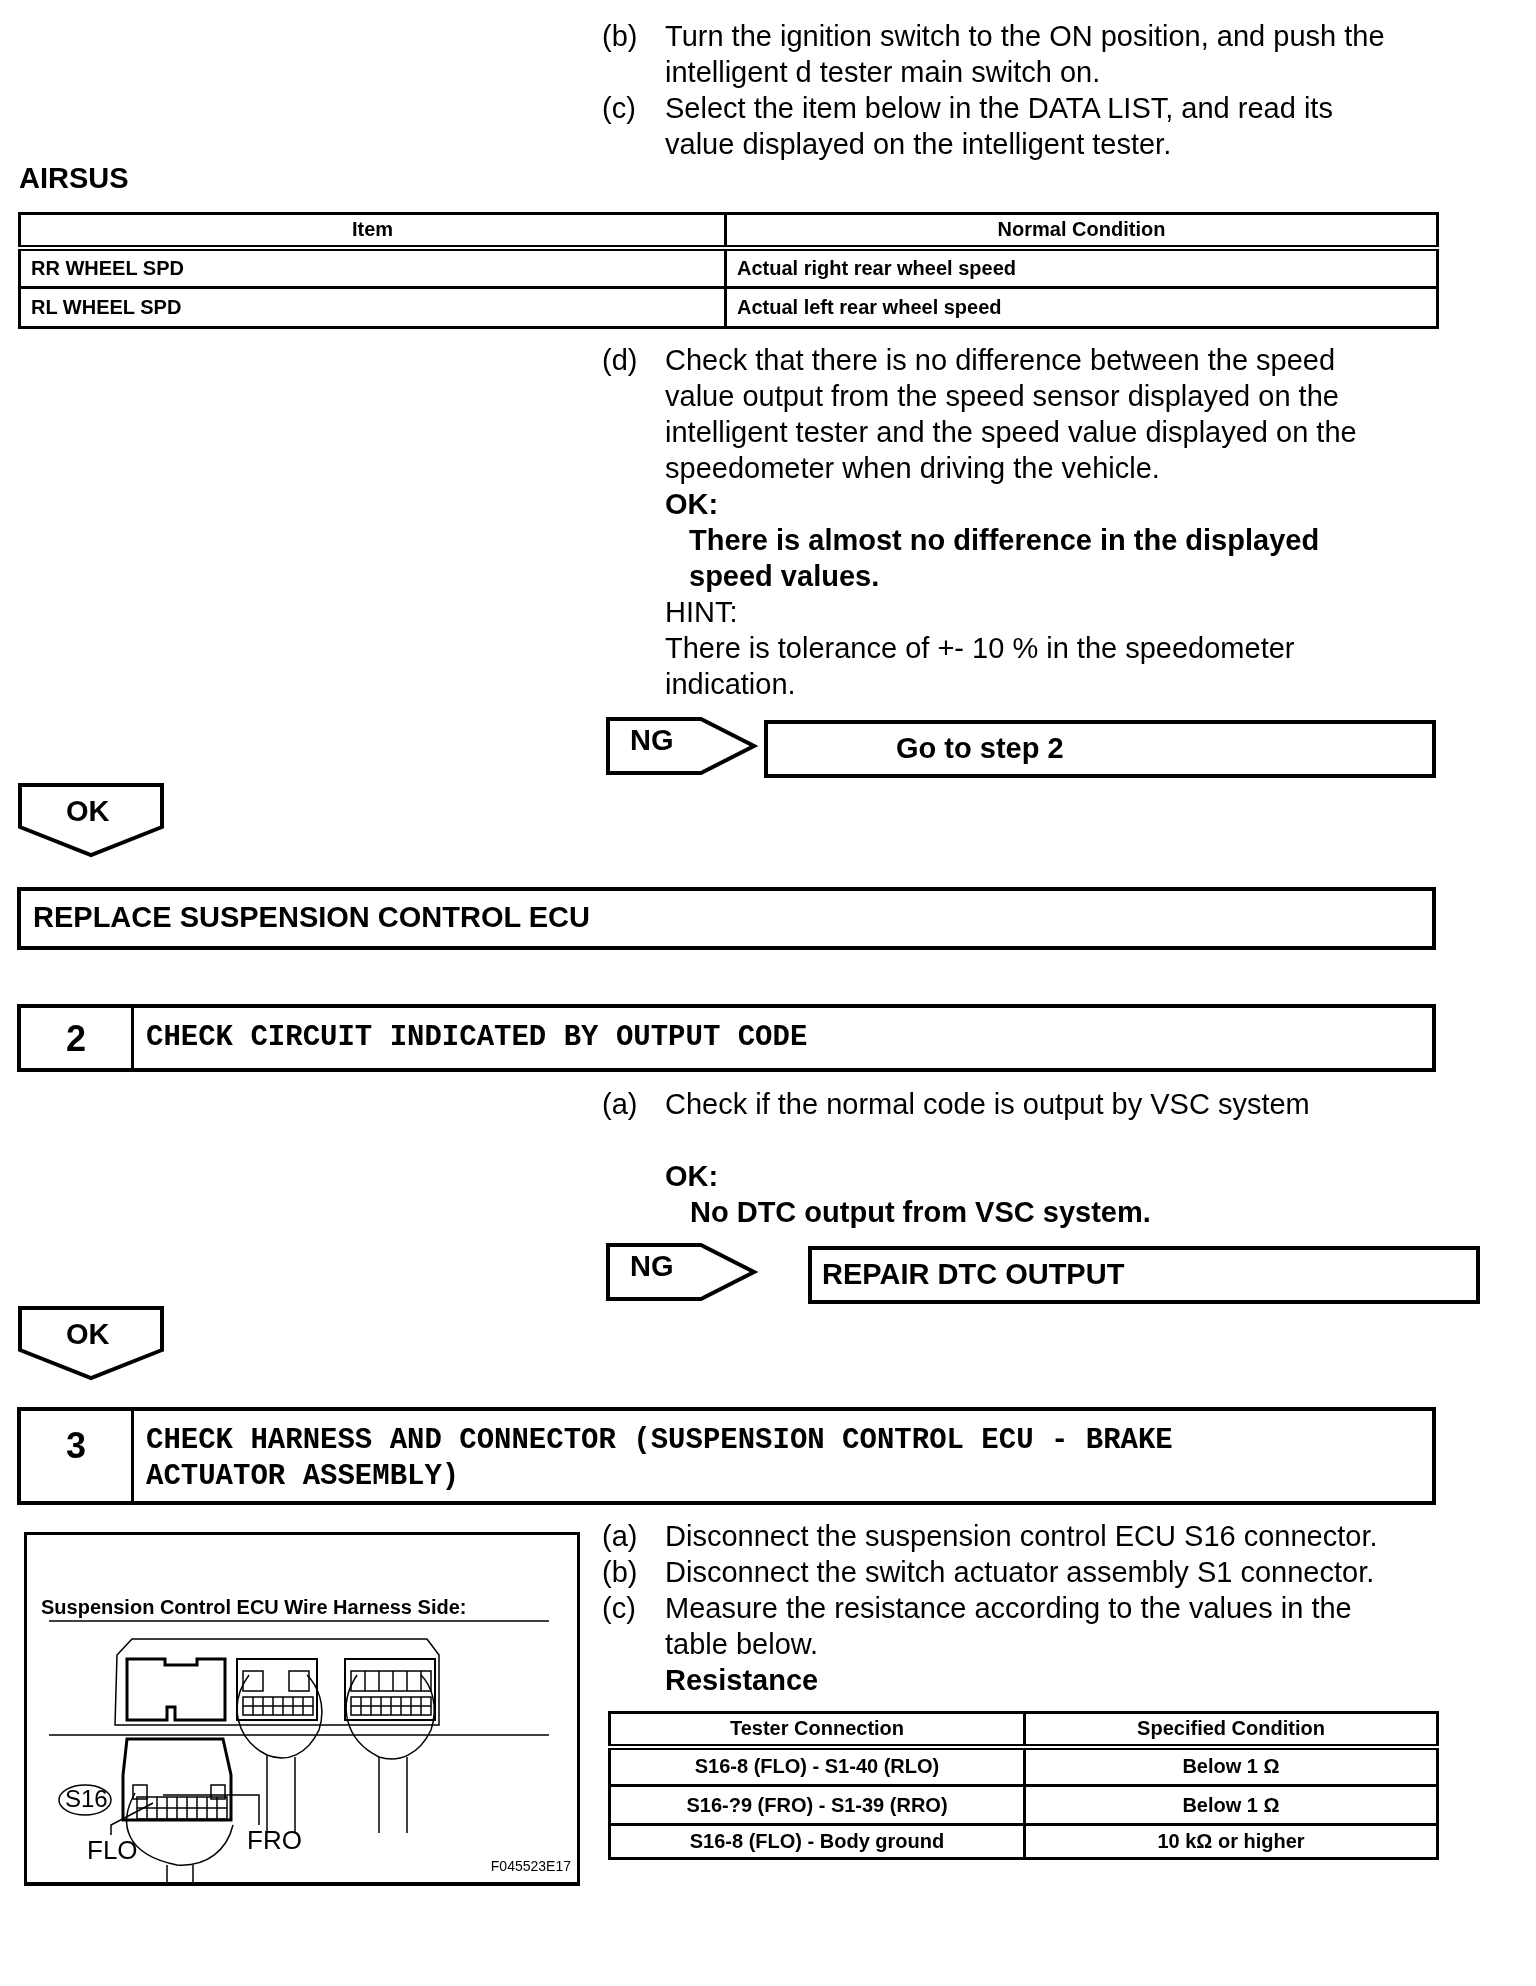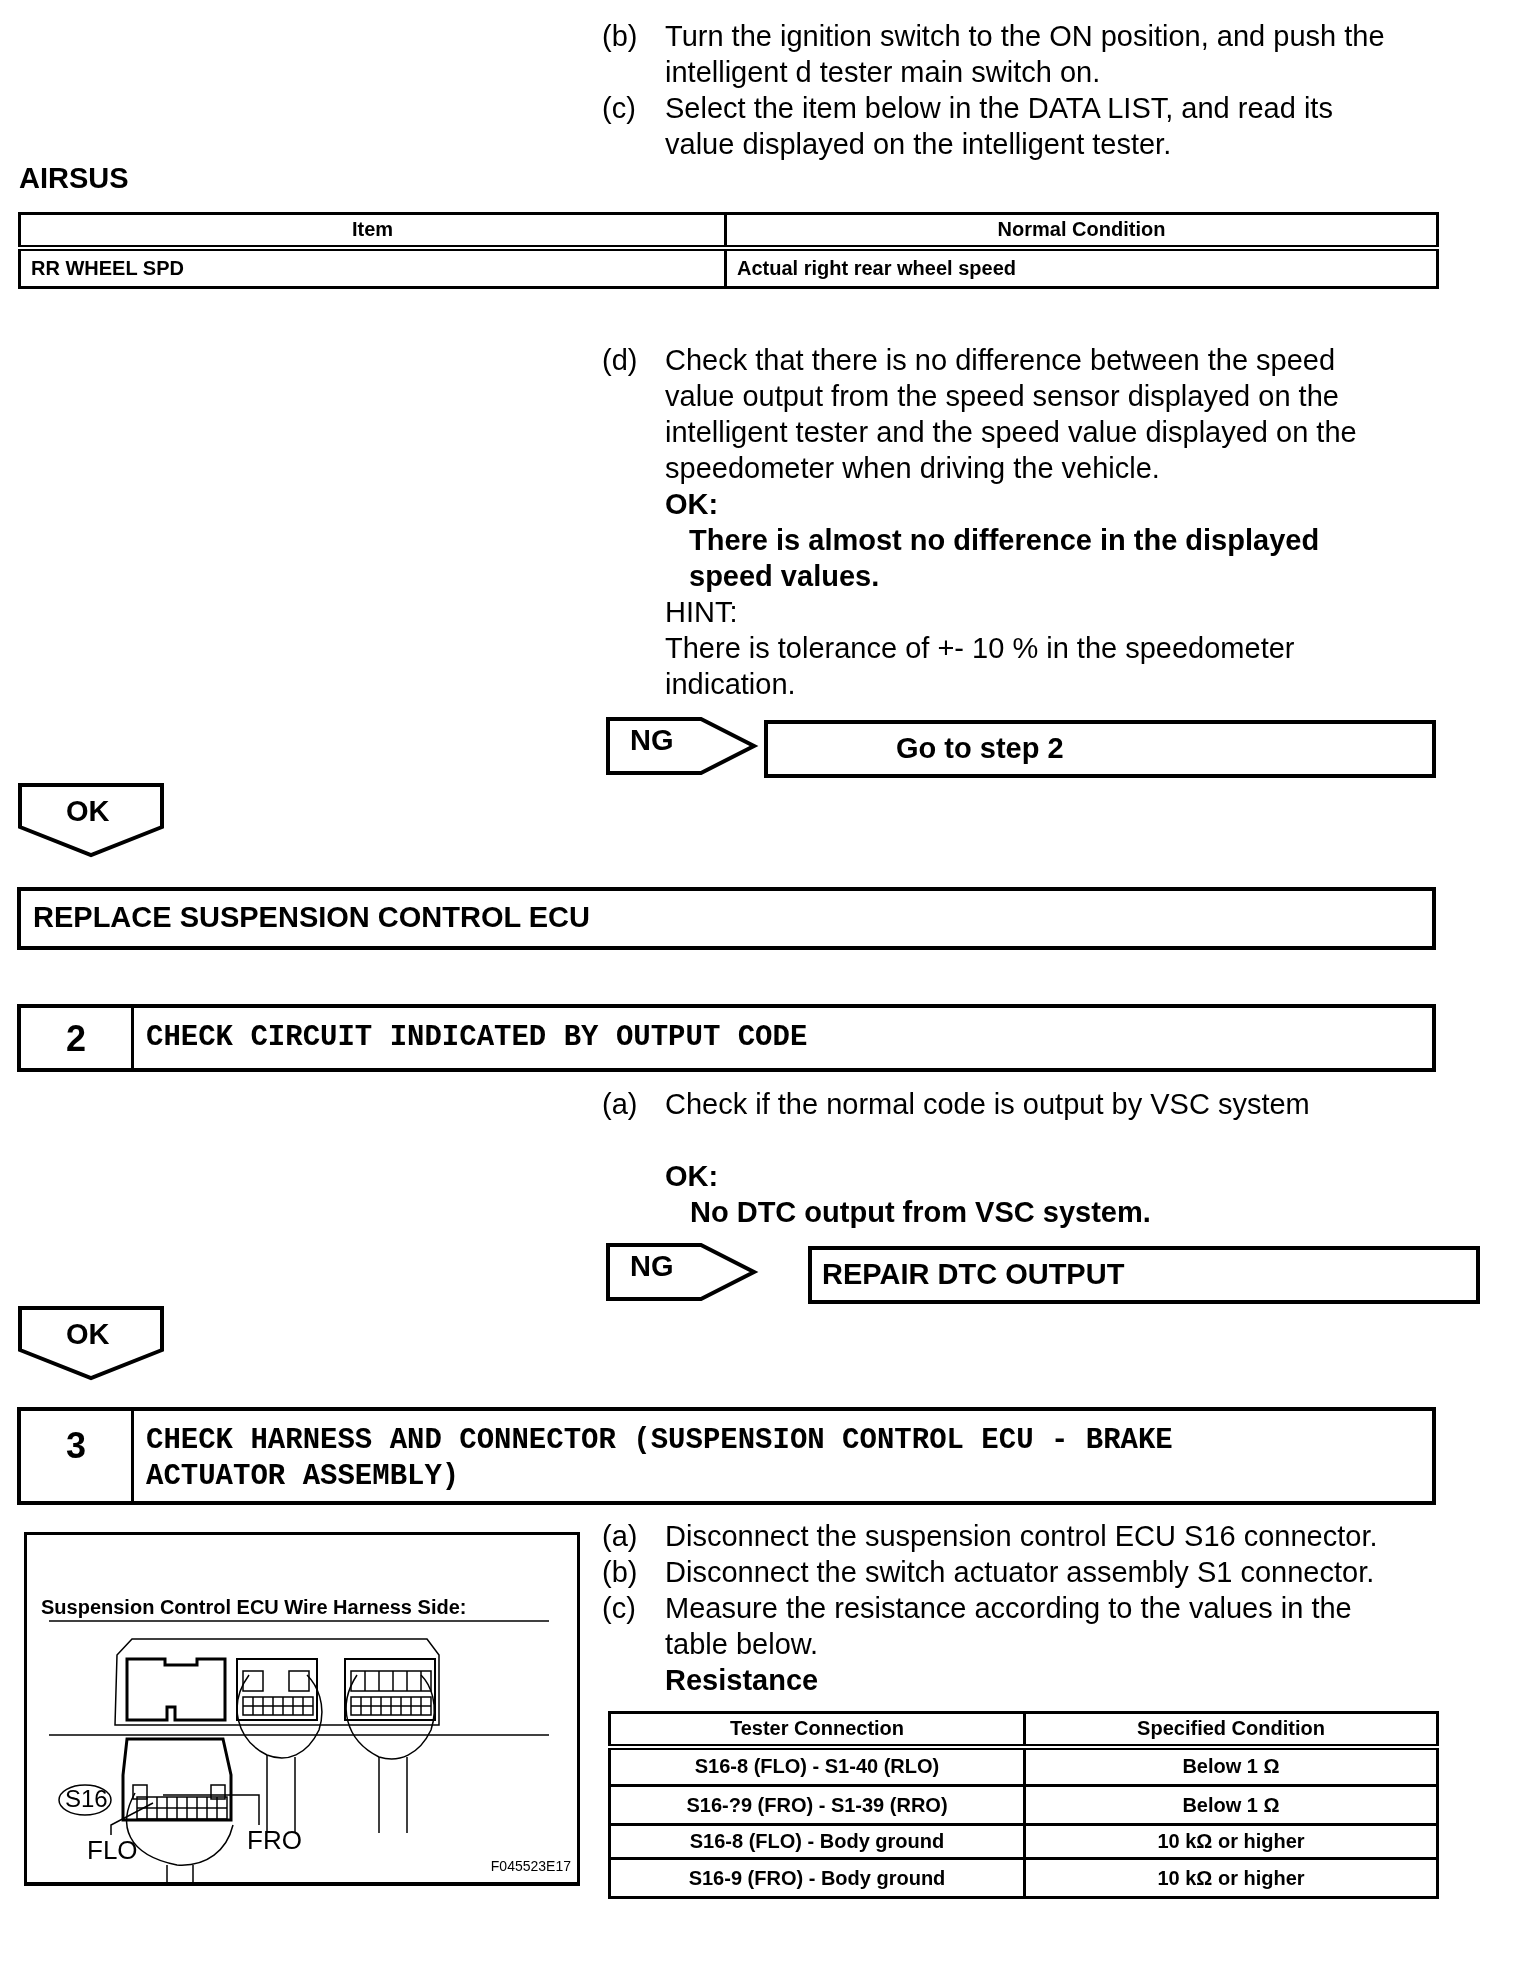--- a/index.html
+++ b/index.html
@@ -74,20 +74,24 @@
   <thead>
     <tr>
       <th>Item</th>
       <th>Normal Condition</th>
     </tr>
   </thead>
   <tbody>
     <tr style="height:40px;">
       <td>RR WHEEL SPD</td>
       <td>Actual right rear wheel speed</td>
+    </tr>
+    <tr style="height:40px;">
+      <td>RL WHEEL SPD</td>
+      <td>Actual left rear wheel speed</td>
     </tr>
   </tbody>
 </table>
 
 <div class="abs para" style="left:602px; top:342px; width:900px;">
   <div class="step-row">
     <span class="lbl">(d)</span>
     <span class="txt">
       <div>Check that there is no difference between the speed</div>
       <div>value output from the speed sensor displayed on the</div>
@@ -266,18 +270,14 @@
       <td>Below 1 Ω</td>
     </tr>
     <tr style="height:39px;">
       <td>S16-?9 (FRO) - S1-39 (RRO)</td>
       <td>Below 1 Ω</td>
     </tr>
     <tr style="height:26px;">
       <td>S16-8 (FLO) - Body ground</td>
       <td>10 kΩ or higher</td>
     </tr>
-    <tr style="height:39px;">
-      <td>S16-9 (FRO) - Body ground</td>
-      <td>10 kΩ or higher</td>
-    </tr>
   </tbody>
 </table>
 
 </body></html>

